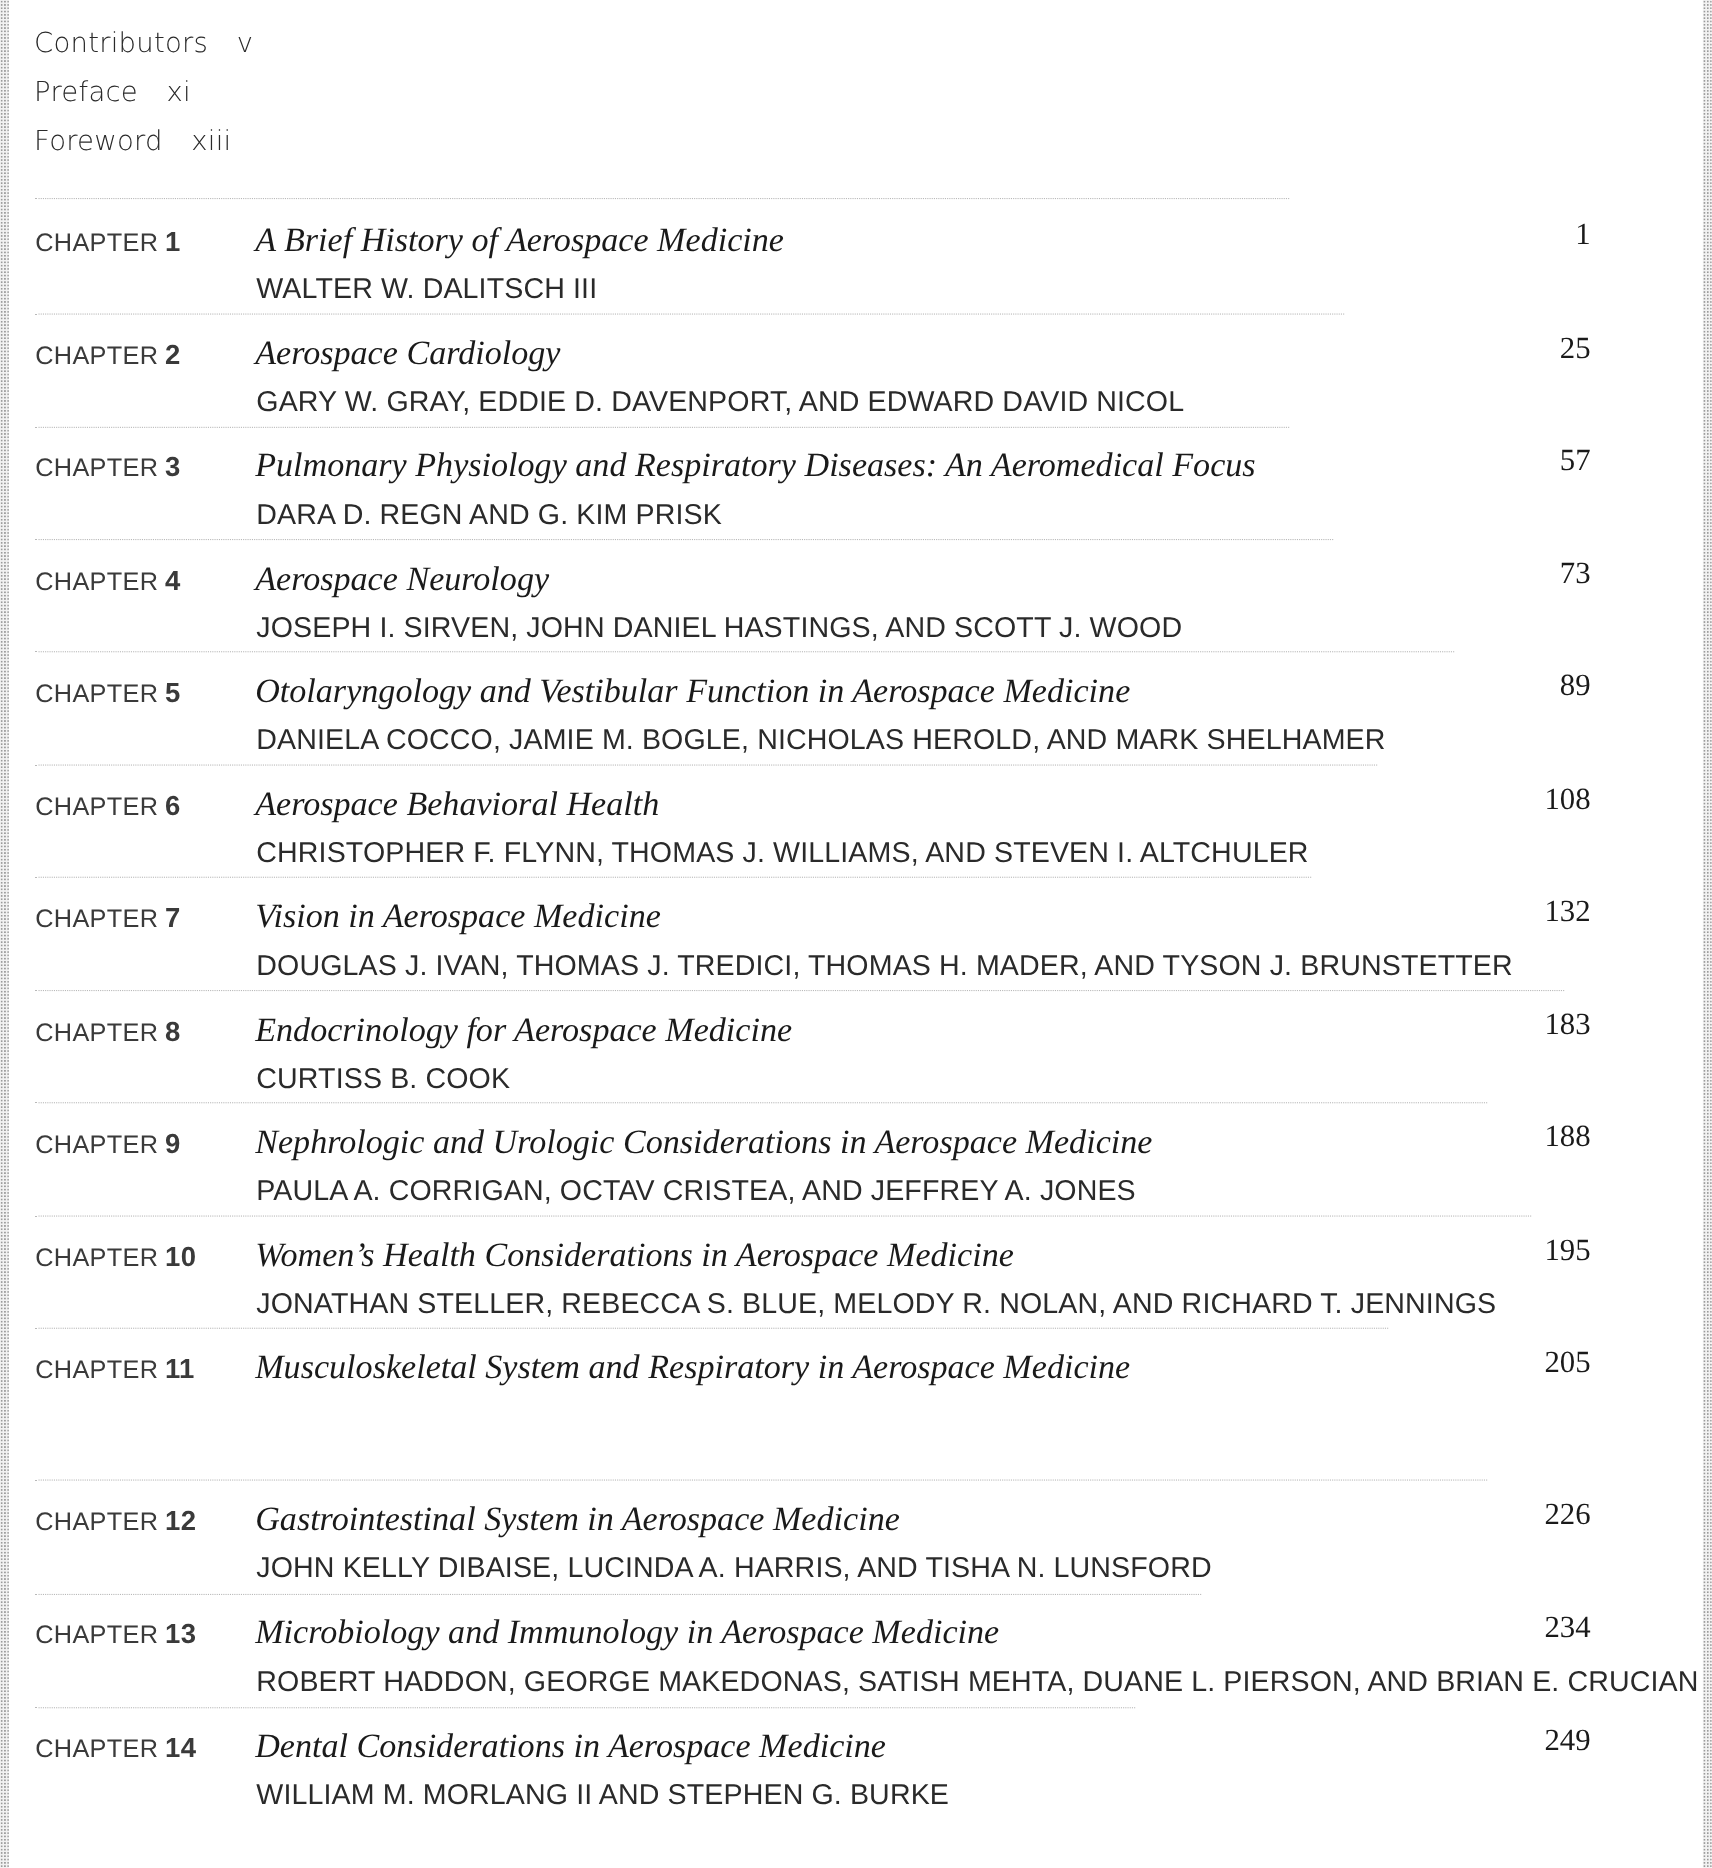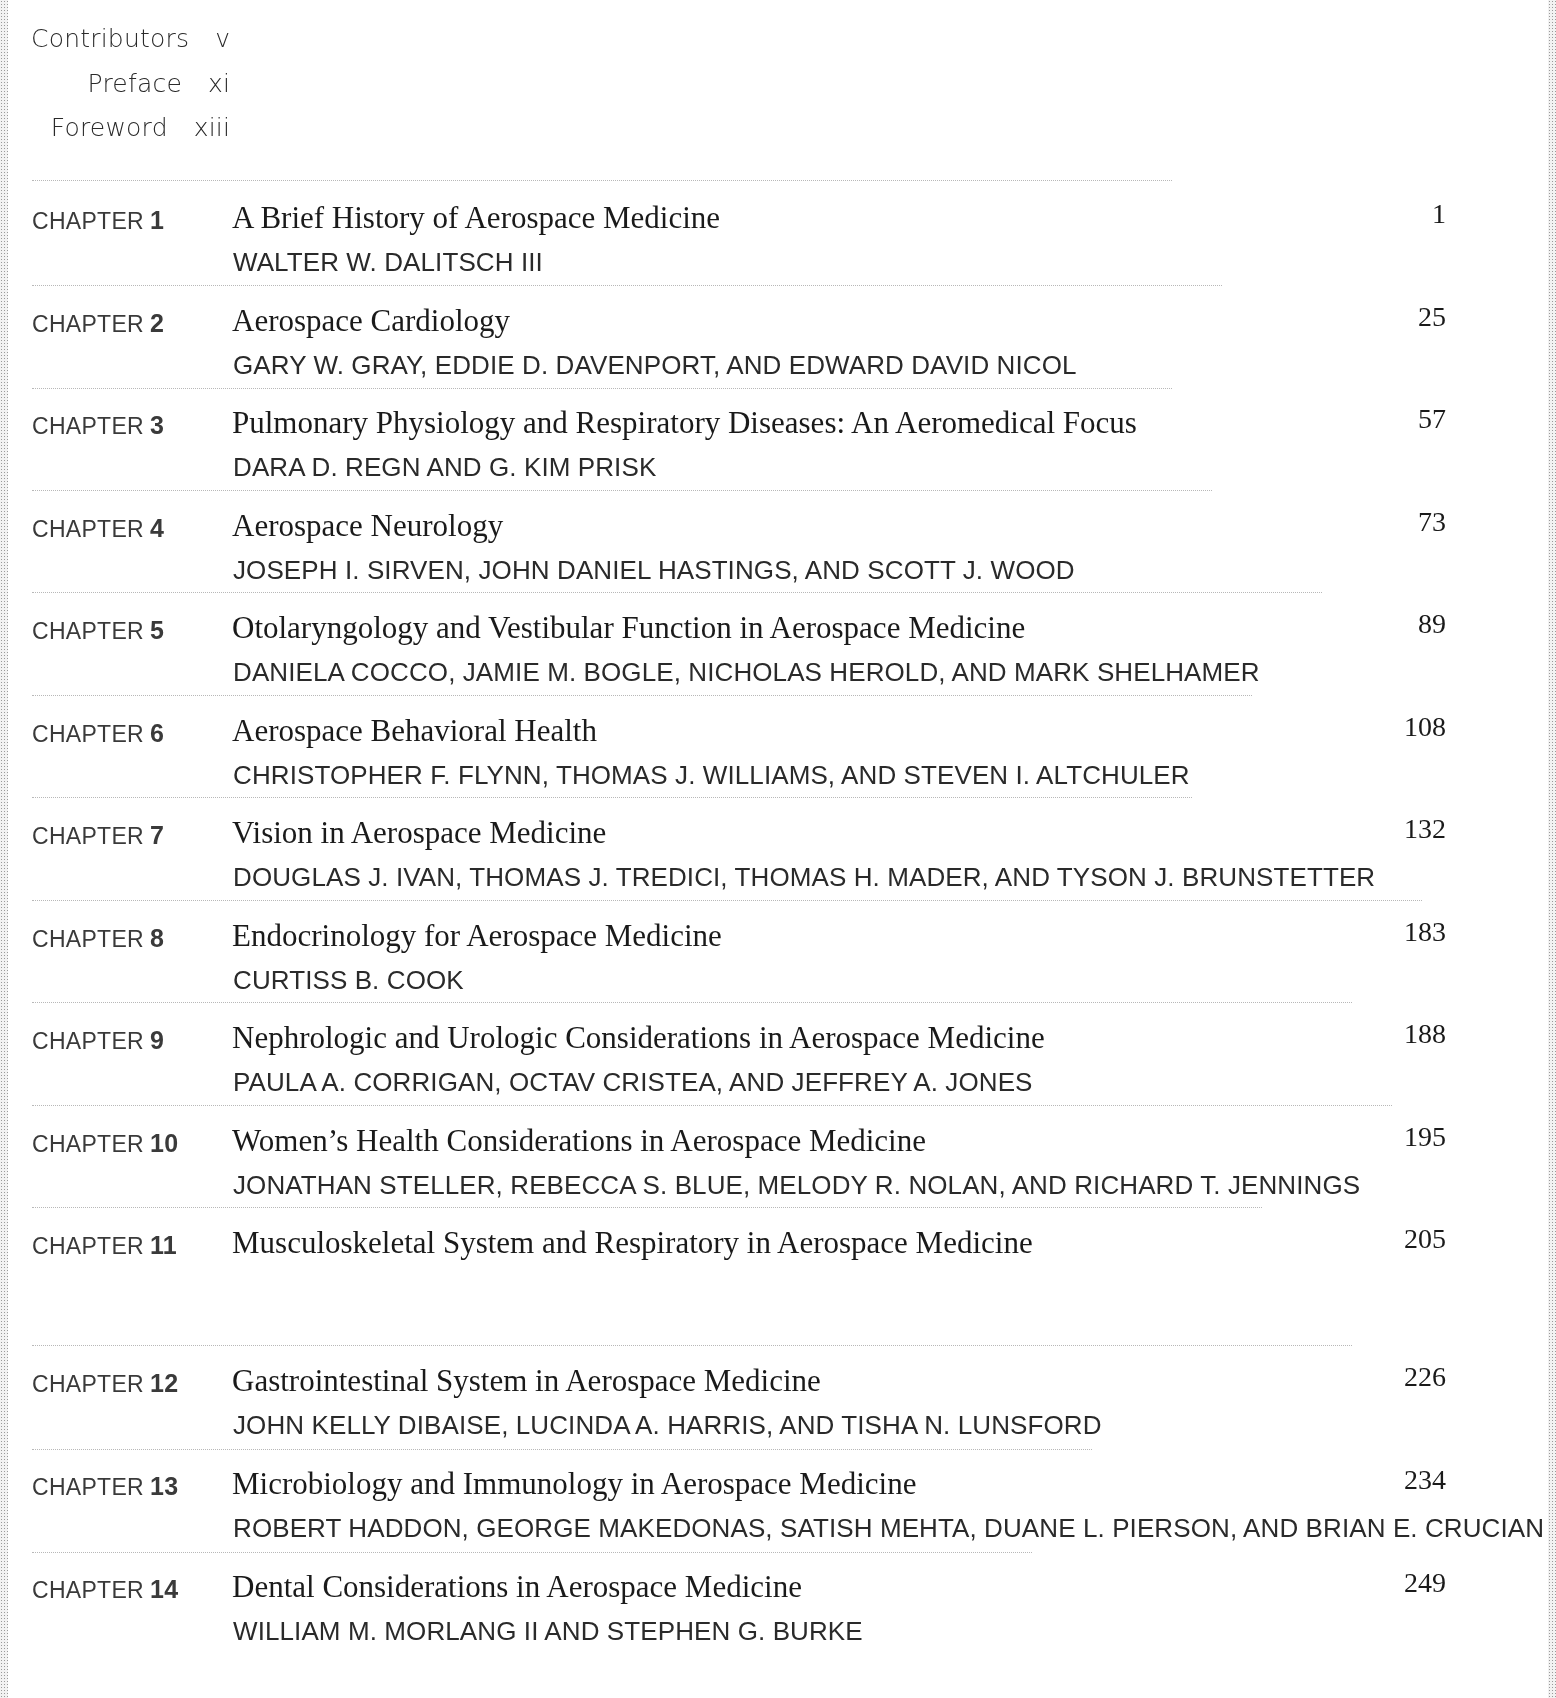--- a/index.html
+++ b/index.html
@@ -13,40 +13,39 @@
     background-size: 3px 3px; background-color: #f2f2f2;
   }
   .edge.left { left: 0; }
   .edge.right { right: 0; }
 
   .front { position: absolute; left: 31px; top: 20px; }
   .front-item {
     font-family: "DejaVu Sans", sans-serif; font-size: 25px; font-weight: 300;
     color: #2a2a2a; height: 44.5px; line-height: 38px; letter-spacing: 0.2px;
     white-space: nowrap;
-    text-align: right;
   }
   .front-item .pg { margin-left: 26px; }
 
   .rows { position: absolute; left: 0; top: 0; width: 1556px; }
   .sep {
     position: absolute; left: 32px; height: 0;
     border-top: 1px dotted #b8b8b8;
   }
   .row { position: absolute; left: 0; width: 1556px; }
   .ch-label {
     position: absolute; left: 32px; top: 6px;
     font-family: "Liberation Sans", sans-serif; font-size: 23px;
     color: #3a3a3a; letter-spacing: 0.3px; white-space: nowrap;
   }
   .ch-label .num { font-weight: bold; font-size: 25px; margin-left: 6px; }
   .ch-title {
     position: absolute; left: 232px; top: 0;
     font-family: "Liberation Serif", serif; font-size: 31px;
-    color: #1a1a1a; white-space: nowrap;
+    color: #1a1a1a; white-space: nowrap; font-style: italic;
   }
   .ch-authors {
     position: absolute; left: 233px; top: 44px; width: 1120px;
     font-family: "Liberation Sans", sans-serif; font-size: 26px;
     color: #2a2a2a; line-height: 36px; letter-spacing: 0.1px;
   }
   .ch-authors .line { display: block; white-space: nowrap; }
   .ch-page {
     position: absolute; right: 110px; top: -2px; text-align: right;
     font-family: "Liberation Serif", serif; font-size: 28px; color: #1a1a1a;

